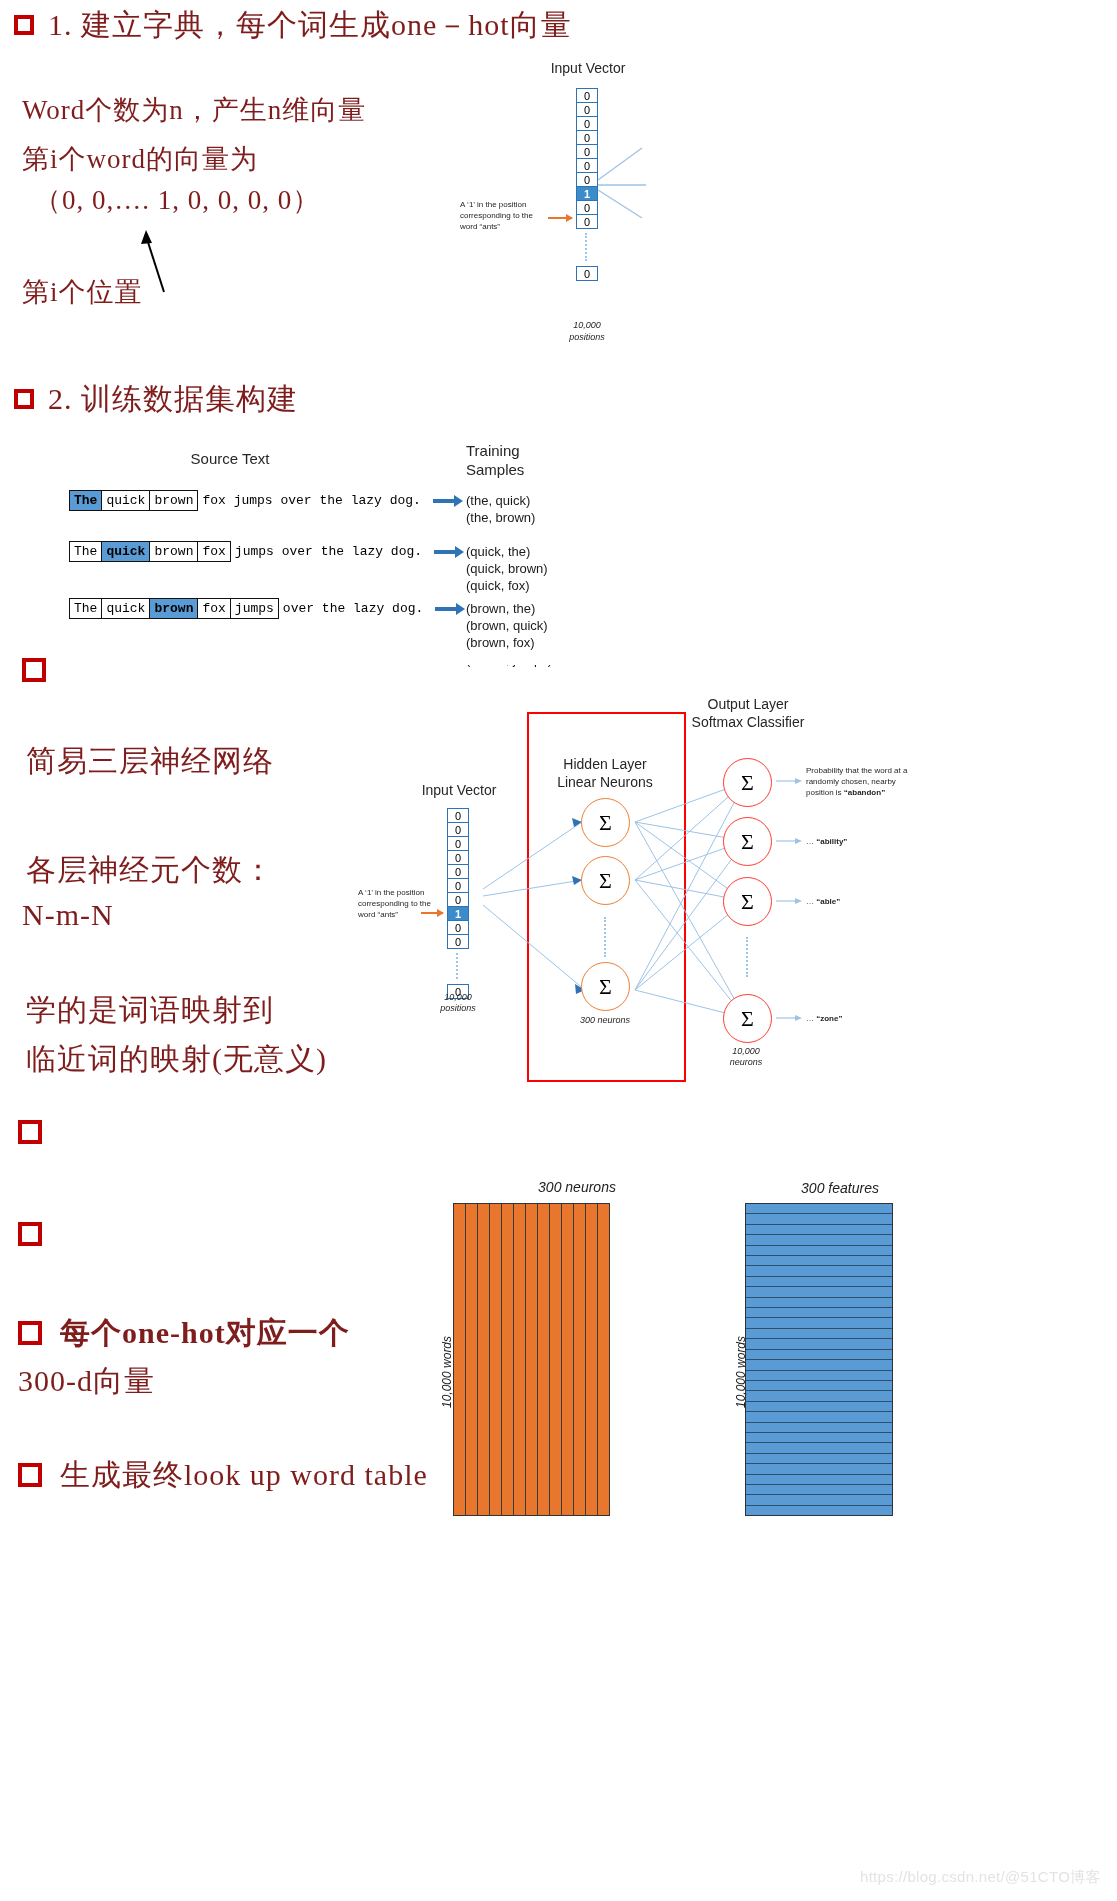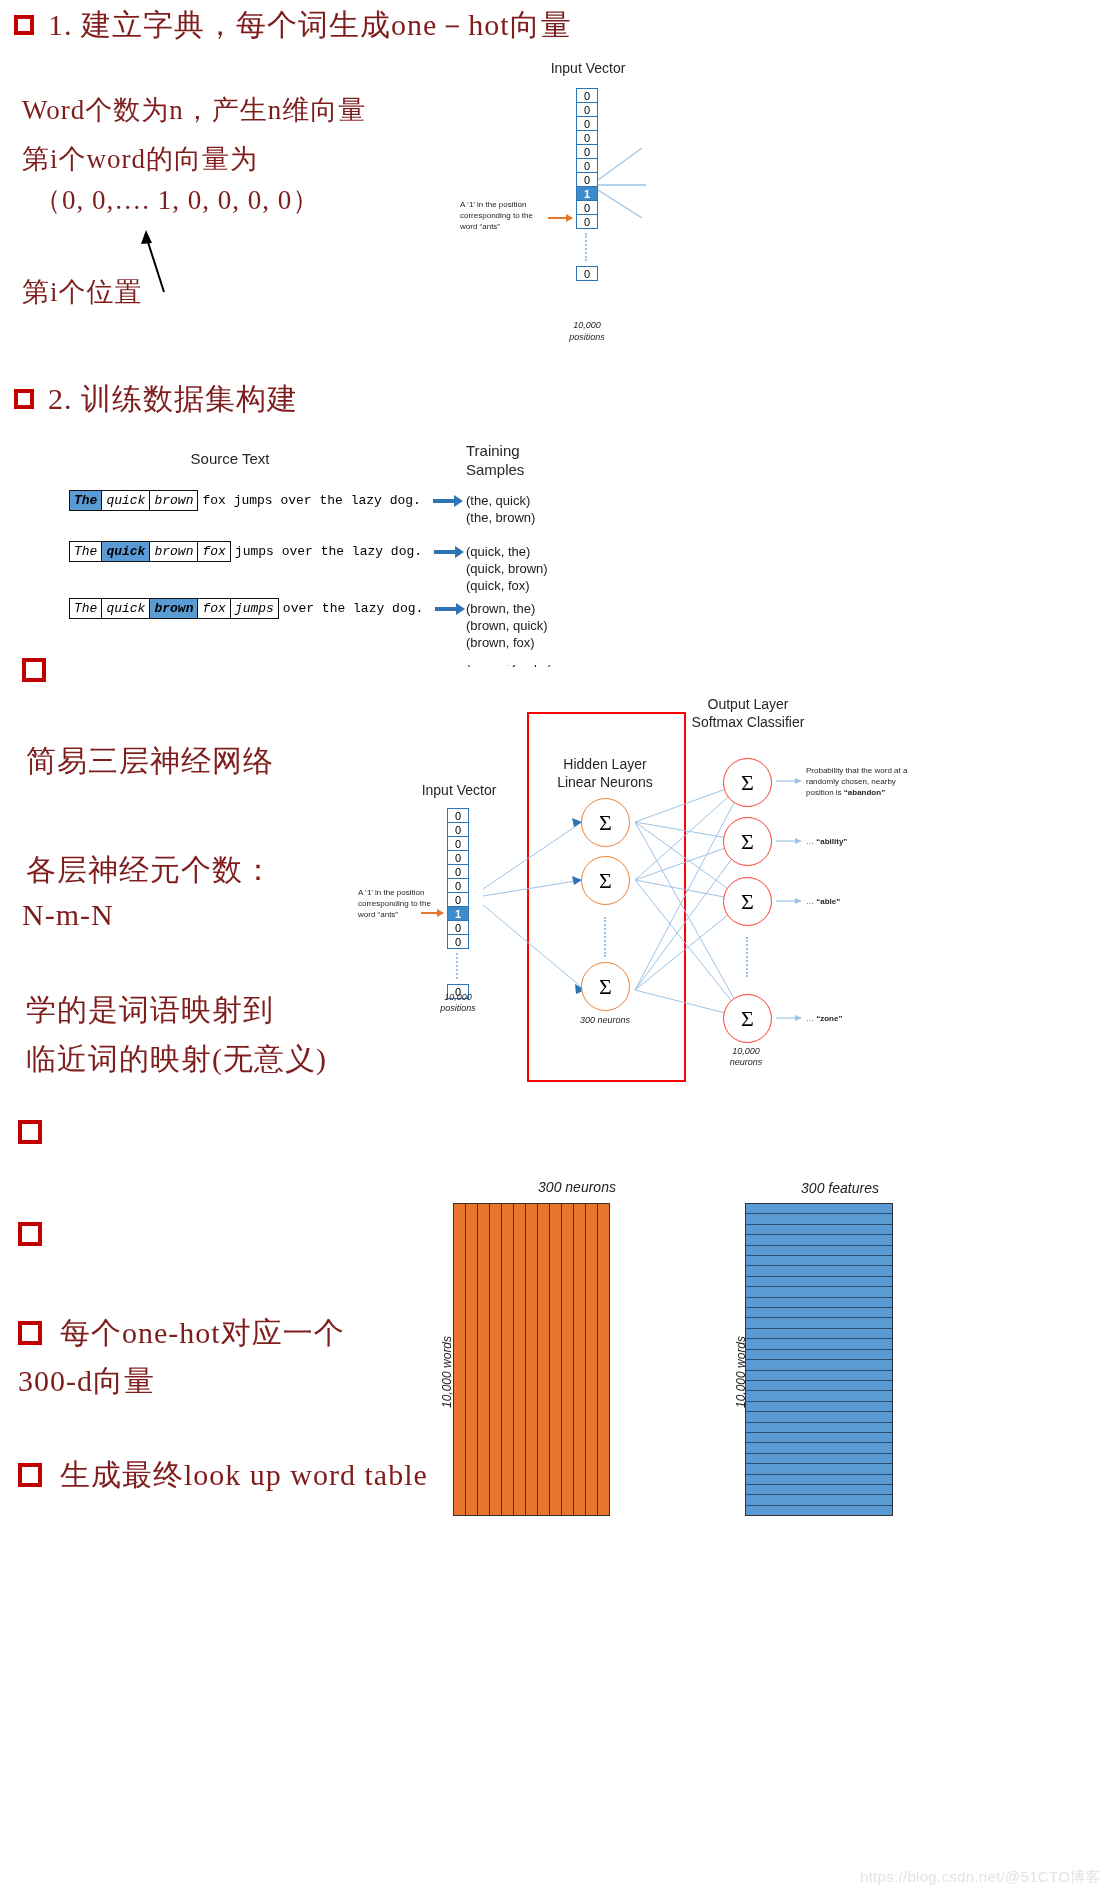--- a/index.html
+++ b/index.html
@@ -50,21 +50,21 @@
   .oarrow{height:2px;background:#E8762C;position:relative;}
   .oarrow:after{
     content:"";position:absolute;right:-1px;top:-3px;
     border-left:7px solid #E8762C;border-top:4px solid transparent;
     border-bottom:4px solid transparent;
   }
 
   
   .srcrow{font-family:"Liberation Mono",monospace;font-size:13px;white-space:nowrap;
     display:flex;align-items:center;color:#000;}
-  .wbox{border:1px solid #111;padding:2px 4px;box-sizing:border-box;margin-left:-1px;background:#fff;font-style:italic;}
+  .wbox{border:1px solid #111;padding:2px 4px;box-sizing:border-box;margin-left:-1px;background:#fff;}
   .wbox.hl{background:#5B9BD5;border-color:#111;font-weight:700;}
   .plain{padding:2px 4px;}
   .barrow{width:22px;height:4px;background:#2E74B5;position:relative;margin-left:8px;}
   .barrow:after{content:"";position:absolute;right:-8px;top:-4px;
     border-left:9px solid #2E74B5;border-top:6px solid transparent;border-bottom:6px solid transparent;}
 
   .tsample{font-family:"Liberation Sans",sans-serif;font-size:13px;color:#1a1a1a;line-height:1.32;}
 
   
   .neuron{
@@ -327,21 +327,21 @@
 </div>
 
 <div class="abs cn h-title-lg" style="left:18px;top:1120px;display:flex;align-items:center;gap:18px;">
   <span class="bullet-lg"></span>
 </div>
 
 <div class="abs cn b-text-lg" style="left:18px;top:1222px;display:flex;align-items:center;gap:18px;">
   <span class="bullet-lg"></span>
 </div>
 
-<div class="abs cn b-text-lg" style="left:18px;top:1316px;display:flex;align-items:center;gap:18px;">
+<div class="abs cn b-text-lg" style="left:18px;top:1316px;display:flex;align-items:center;gap:18px;font-weight:bold;">
   <span class="bullet-lg"></span>
   <span>每个one-hot对应一个</span>
 </div>
 <div class="abs cn b-text-lg" style="left:18px;top:1364px;">300-d向量</div>
 
 <div class="abs cn b-text-lg" style="left:18px;top:1458px;display:flex;align-items:center;gap:18px;">
   <span class="bullet-lg"></span>
   <span>生成最终look up word table</span>
 </div>
 

